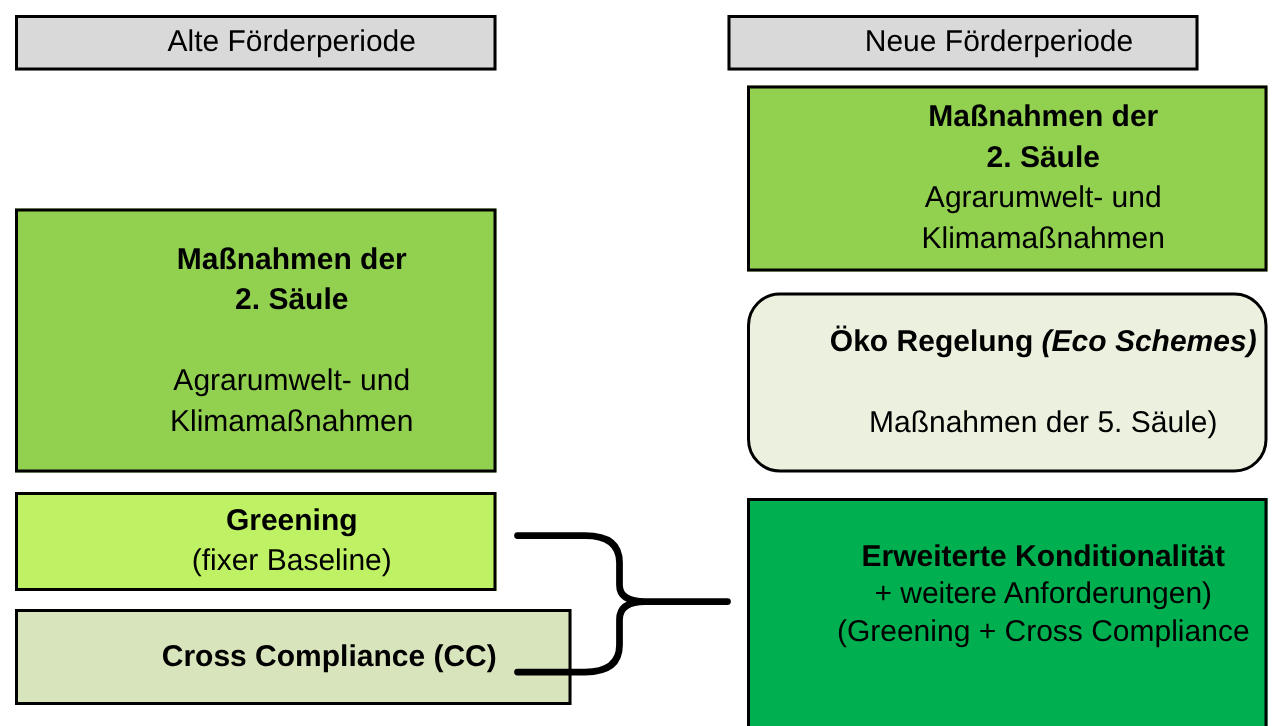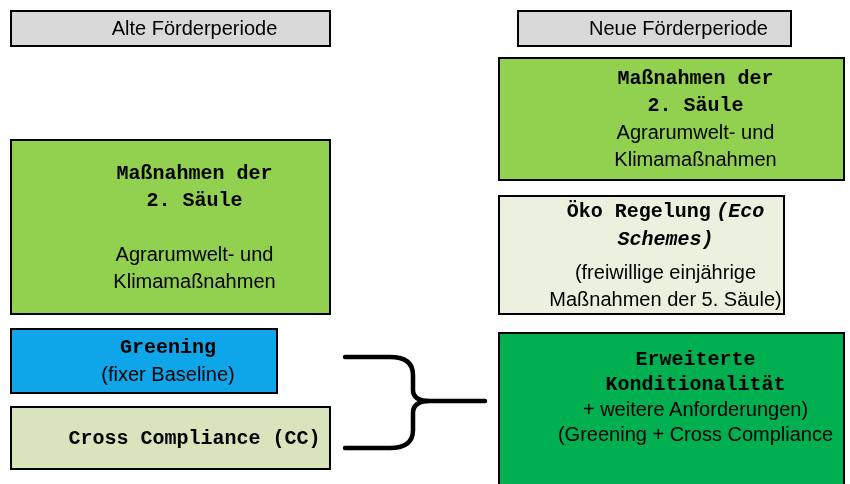--- a/index.html
+++ b/index.html
@@ -27,35 +27,35 @@
     text-align: center;
     font-size: 20px;
     line-height: 27px;
     padding-left: 48px;
   }
   .hdr {
     background: #d9d9d9;
     border-width: 2px;
     font-size: 20px;
   }
-  .bold { font-weight: 700; font-family: Liberation Mono, monospace; }
+  .bold { font-weight: 700; }
   .it   { font-style: italic; }
   .spacer { height: 27px; }
   .spacer-sm { height: 25px; }
 
   
   .hdr-left   { left: 10px;  top: 10px;  width: 321px; height: 37px; }
   .l-p2       { left: 10px;  top: 139px; width: 321px; height: 176px; background: #92d050; }
-  .l-gr       { left: 10px;  top: 328px; width: 268px; height: 66px;  background: #0ea5e9; }
-  .l-cc       { left: 10px;  top: 406px; width: 321px; height: 64px;  background: #d8e4bc; }
+  .l-gr       { left: 10px;  top: 328px; width: 321px; height: 66px;  background: #bef264; }
+  .l-cc       { left: 10px;  top: 406px; width: 371px; height: 64px;  background: #d8e4bc; }
 
   
-  .hdr-right  { left: 517px; top: 10px;  width: 275px; height: 37px; }
+  .hdr-right  { left: 485px; top: 10px;  width: 314px; height: 37px; }
   .r-p2       { left: 498px; top: 57px;  width: 347px; height: 124px; background: #92d050; }
-  .r-eco      { left: 498px; top: 195px; width: 287px; height: 120px; background: #ebf1de; }
+  .r-eco      { left: 498px; top: 195px; width: 347px; height: 120px; background: #ebf1de; border-radius: 22px; }
   .r-ek       { left: 498px; top: 332px; width: 347px; height: 154px; background: #00b050; line-height: 25px; }
 
   .brace {
     position: absolute;
     left: 333px;
     top: 330px;
     width: 170px;
     height: 146px;
   }
 </style>
@@ -101,21 +101,20 @@
     <div>Agrarumwelt- und</div>
     <div>Klimamaßnahmen</div>
   </div>
 
   <div class="box r-eco">
     <div>
       <span class="bold">Öko Regelung</span>
       <span class="bold it">(Eco Schemes)</span>
     </div>
     <div class="spacer"></div>
-    <div>(freiwillige einjährige</div>
     <div>Maßnahmen der 5. Säule)</div>
   </div>
 
   <div class="box r-ek">
     <div class="bold">Erweiterte Konditionalität</div>
     <div>+ weitere Anforderungen)</div>
     <div>(Greening + Cross Compliance</div>
     <div class="spacer-sm"></div>
   </div>
 

